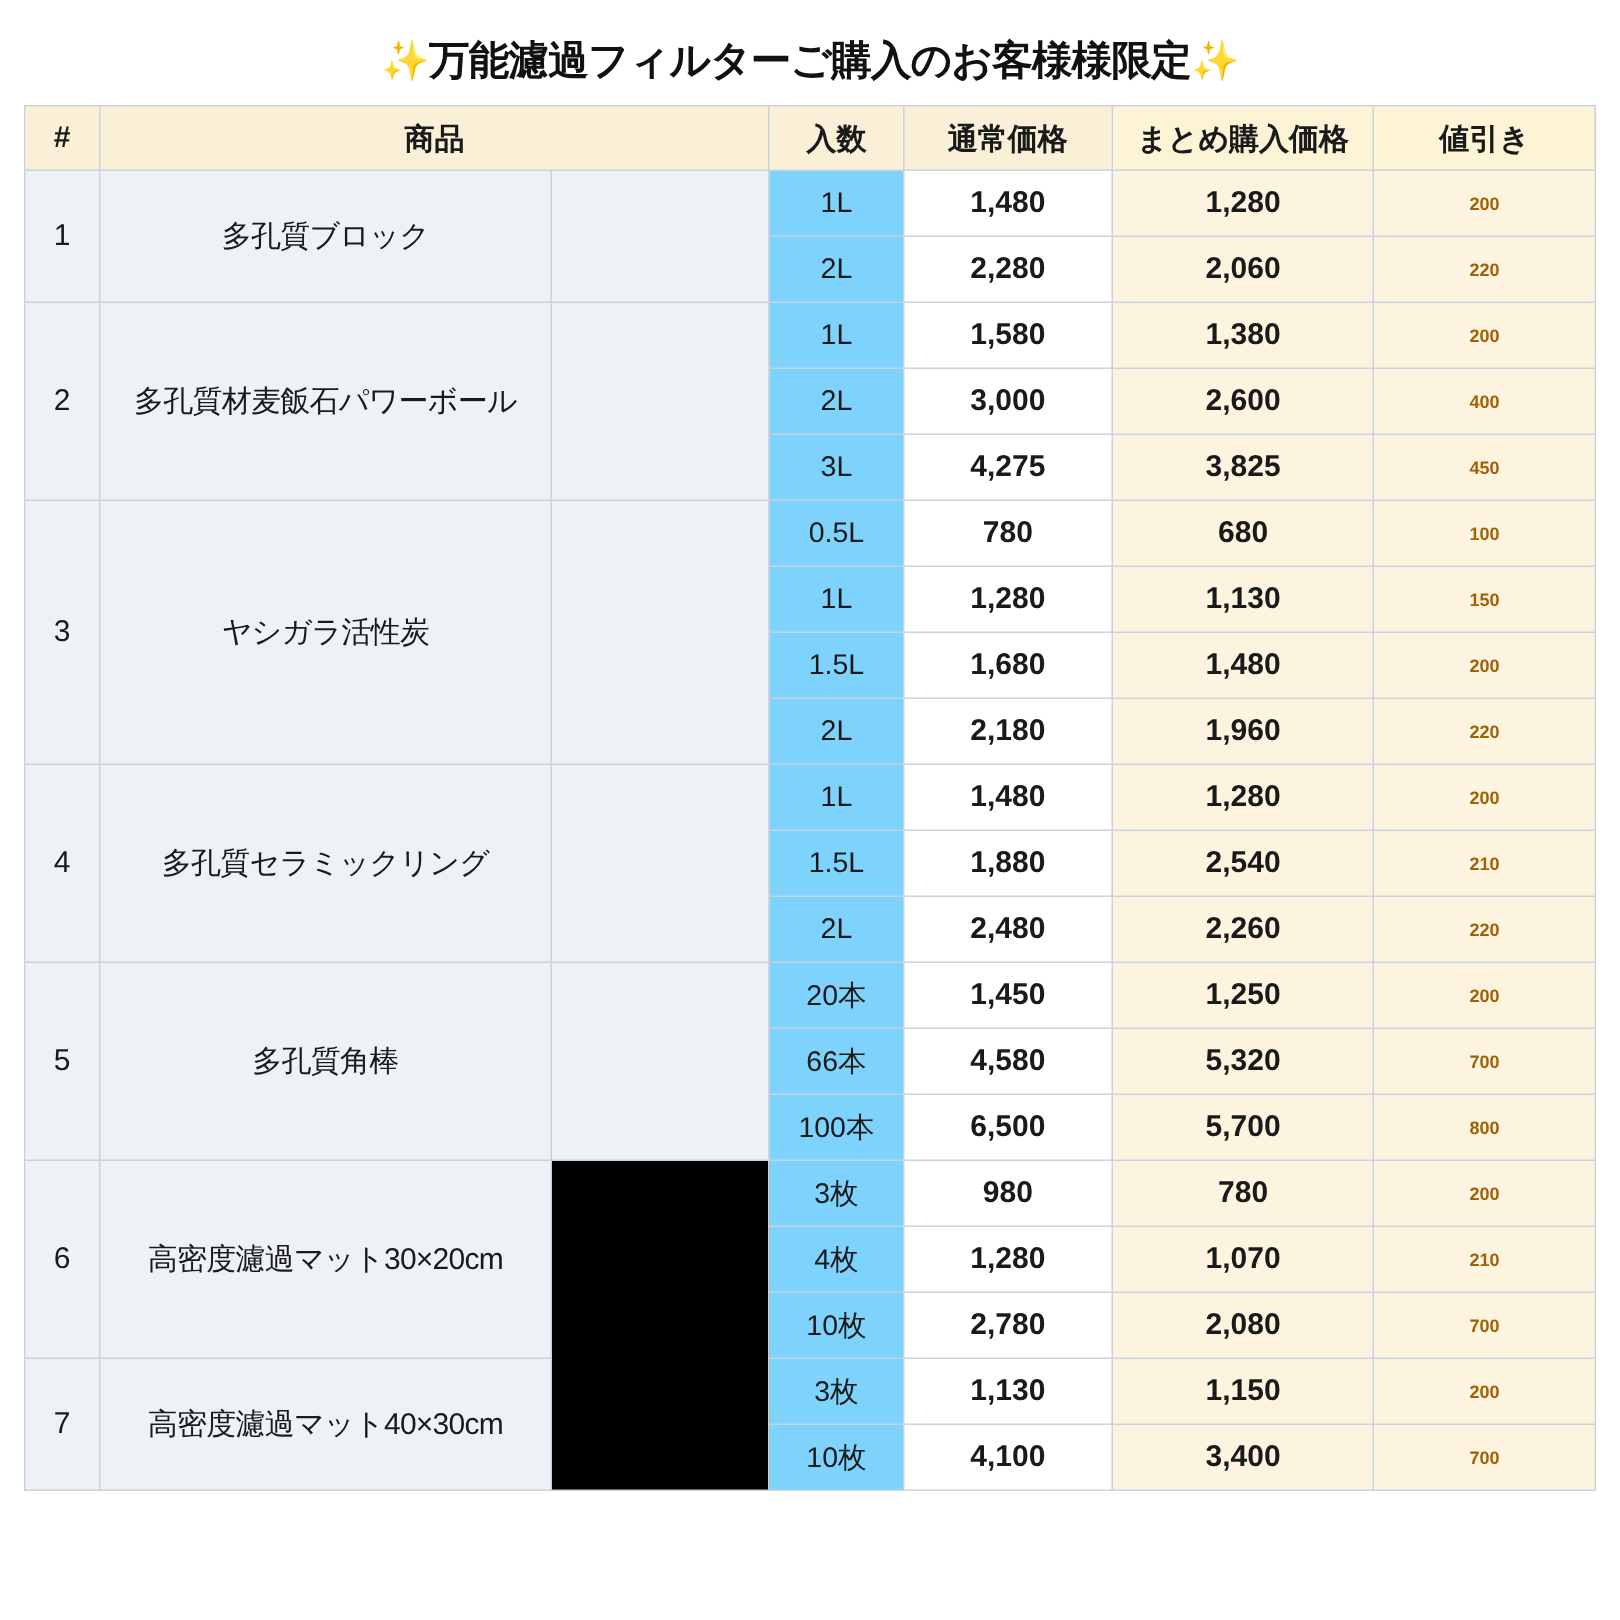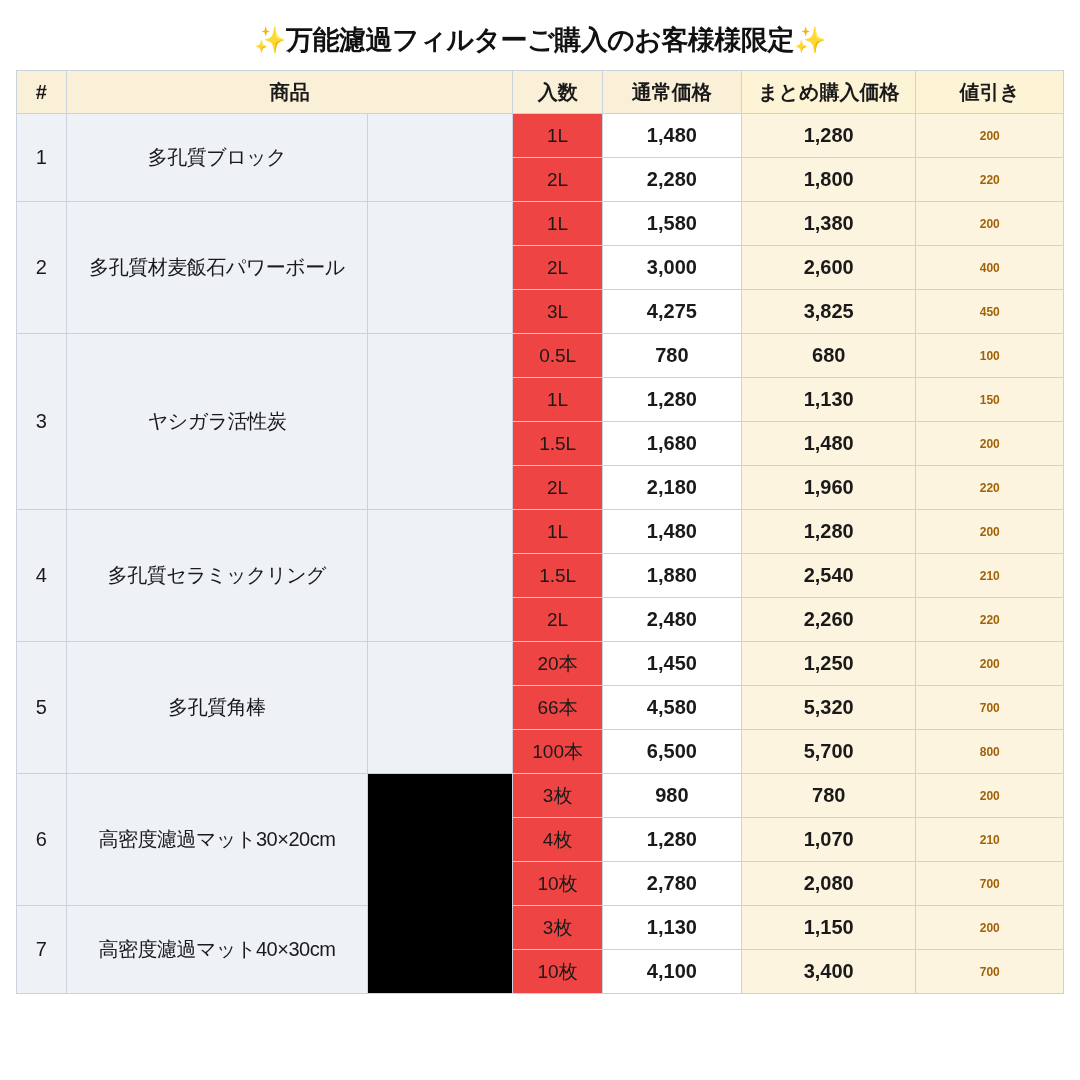--- a/index.html
+++ b/index.html
@@ -104,21 +104,21 @@
     text-align: left;
     padding-left: 10px;
     font-size: 20px;
     letter-spacing: -0.5px;
   }
   td.img {
     background: #eef2f7;
     padding: 0;
   }
   td.qty {
-    background: #ef4444;
+    background: #7dd3fc;
     height: 43px;
     font-size: 19px;
   }
   td.price {
     background: #ffffff;
     font-size: 20px;
     font-weight: bold;
   }
   td.bulk {
     background: #fdf4e0;
@@ -206,21 +206,21 @@
           </div>
         </td>
         <td class="qty">1L</td>
         <td class="price">1,480</td>
         <td class="bulk">1,280</td>
         <td class="disc">200</td>
       </tr>
       <tr>
         <td class="qty">2L</td>
         <td class="price">2,280</td>
-        <td class="bulk">1,800</td>
+        <td class="bulk">2,060</td>
         <td class="disc">220</td>
       </tr>
 
       <tr>
         <td class="num" rowspan="3">2</td>
         <td class="name" rowspan="3">多孔質材麦飯石パワーボール</td>
         <td class="img" rowspan="3">
           <div class="thumb">
             <div class="thumb-inner balls">
               

